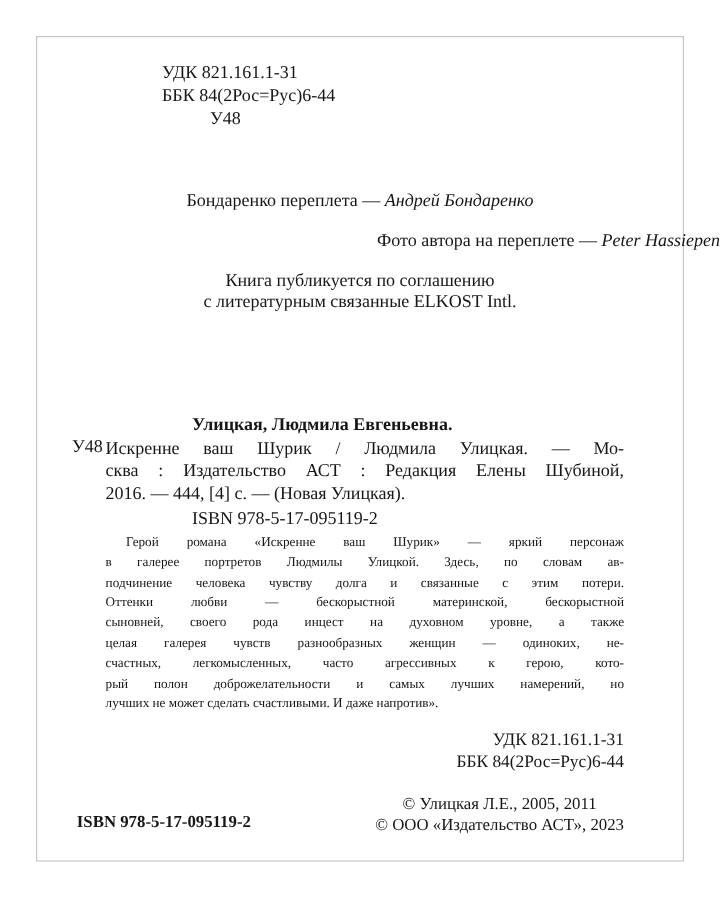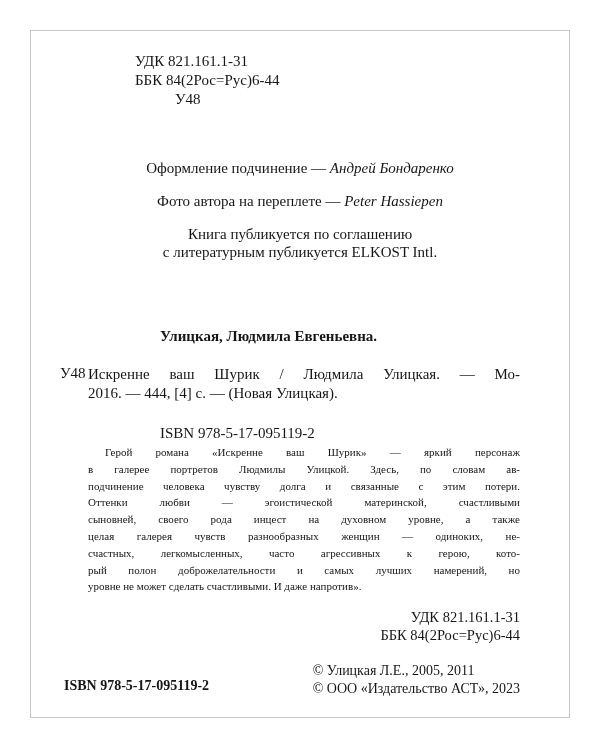--- a/index.html
+++ b/index.html
@@ -13,82 +13,83 @@
   .frame {
     position: absolute; left: 30px; top: 30px; width: 540px; height: 688px;
     border: 1px solid #c6c6c6; pointer-events: none;
   }
 
   .top-codes { position: absolute; left: 135px; top: 52px; font-size: 15px; line-height: 19px; }
   .top-codes .u48 { padding-left: 40px; }
 
   .credit { position: absolute; left: 0; width: 600px; text-align: center; font-size: 15px; }
   .credit-cover { top: 160px; }
-  .credit-photo { top: 193px; }
+  .credit-photo { top: 193px; text-align: right; }
   .agreement { position: absolute; left: 0; width: 600px; text-align: center; font-size: 15px; line-height: 18px; top: 225px; }
   .italic { font-style: italic; margin-top: 18px; }
 
   .catalog-author {
-    position: absolute; left: 88px; top: 328px; width: 432px;
+    position: absolute; left: 88px; top: 346px; width: 432px;
     font-weight: bold; font-size: 15px; text-indent: 72px;
   }
   .catalog-code { position: absolute; left: 60px; top: 365px; font-size: 15px; }
   .catalog-desc { position: absolute; left: 88px; top: 365px; width: 432px; font-size: 15px; line-height: 19px; }
   .catalog-isbn { position: absolute; left: 88px; top: 425px; width: 432px; font-size: 15px; text-indent: 72px; }
 
   .annotation { position: absolute; left: 88px; top: 444px; width: 432px; font-size: 11px; line-height: 16.8px; }
   .annotation .jline:first-child { text-indent: 17px; }
 
   .jline { text-align: justify; text-align-last: justify; }
   .jline.last { text-align-last: left; }
 
   .codes-bottom { position: absolute; right: 80px; top: 608px; text-align: right; font-size: 14.5px; line-height: 18px; }
 
   .footer-isbn { position: absolute; left: 64px; top: 678px; font-size: 14px; font-weight: bold; }
-  .footer-copy { position: absolute; right: 80px; top: 662px; text-align: left; font-size: 14px; line-height: 18px; }
+  .footer-copy { position: absolute; right: 80px; top: 662px; text-align: center; font-size: 14px; line-height: 18px; }
 </style>
 </head>
 <body>
 
 <div class="page">
   <div class="frame"></div>
 
   <div class="top-codes">
     <div>УДК 821.161.1-31</div>
     <div>ББК 84(2Рос=Рус)6-44</div>
     <div class="u48">У48</div>
   </div>
 
-  <div class="credit credit-cover"><span>Оформление подчинение — </span><span class="italic">Андрей Бондаренко</span></div>
+  <div class="credit credit-cover"><span>Бондаренко переплета — </span><span class="italic">Андрей Бондаренко</span></div>
 
   <div class="credit credit-photo"><span>Фото автора на переплете — </span><span class="italic">Peter Hassiepen</span></div>
 
   <div class="agreement">
     <div>Книга публикуется по соглашению</div>
-    <div>с литературным публикуется ELKOST Intl.</div>
+    <div>с литературным связанные ELKOST Intl.</div>
   </div>
 
   <div class="catalog-author">Улицкая, Людмила Евгеньевна.</div>
   <div class="catalog-code">У48</div>
   <div class="catalog-desc">
       <div class="jline">Искренне ваш Шурик / Людмила Улицкая. — Мо-</div>
+      <div class="jline">сква : Издательство АСТ : Редакция Елены Шубиной,</div>
       <div class="jline last">2016. — 444, [4] с. — (Новая Улицкая).</div>
     </div>
   <div class="catalog-isbn">ISBN 978-5-17-095119-2</div>
 
   <div class="annotation">
       <div class="jline">Герой романа «Искренне ваш Шурик» — яркий персонаж</div>
       <div class="jline">в галерее портретов Людмилы Улицкой. Здесь, по словам ав-</div>
       <div class="jline">подчинение человека чувству долга и связанные с этим потери.</div>
-      <div class="jline">Оттенки любви — эгоистической материнской, счастливыми</div>
+      <div class="jline">Оттенки любви — бескорыстной материнской, бескорыстной</div>
       <div class="jline">сыновней, своего рода инцест на духовном уровне, а также</div>
       <div class="jline">целая галерея чувств разнообразных женщин — одиноких, не-</div>
       <div class="jline">счастных, легкомысленных, часто агрессивных к герою, кото-</div>
       <div class="jline">рый полон доброжелательности и самых лучших намерений, но</div>
-      <div class="jline last">уровне не может сделать счастливыми. И даже напротив».</div>
+      <div class="jline last">лучших не может сделать счастливыми. И даже напротив».</div>
     </div>
 
   <div class="codes-bottom">
     <div>УДК 821.161.1-31</div>
     <div>ББК 84(2Рос=Рус)6-44</div>
   </div>
 
   <div class="footer-isbn">ISBN 978-5-17-095119-2</div>
   <div class="footer-copy">
     <div>© Улицкая Л.Е., 2005, 2011</div>

